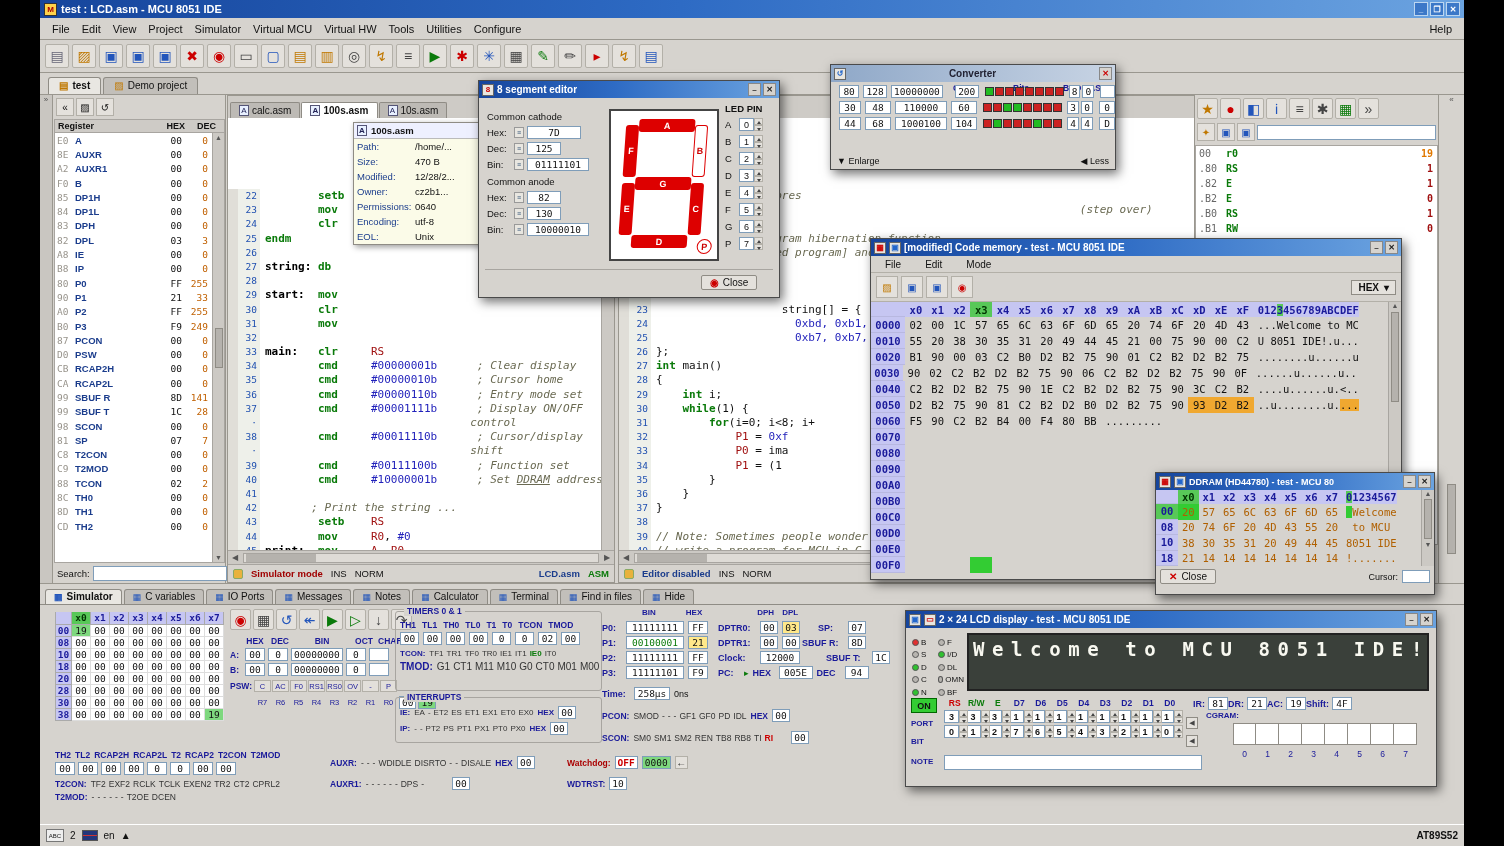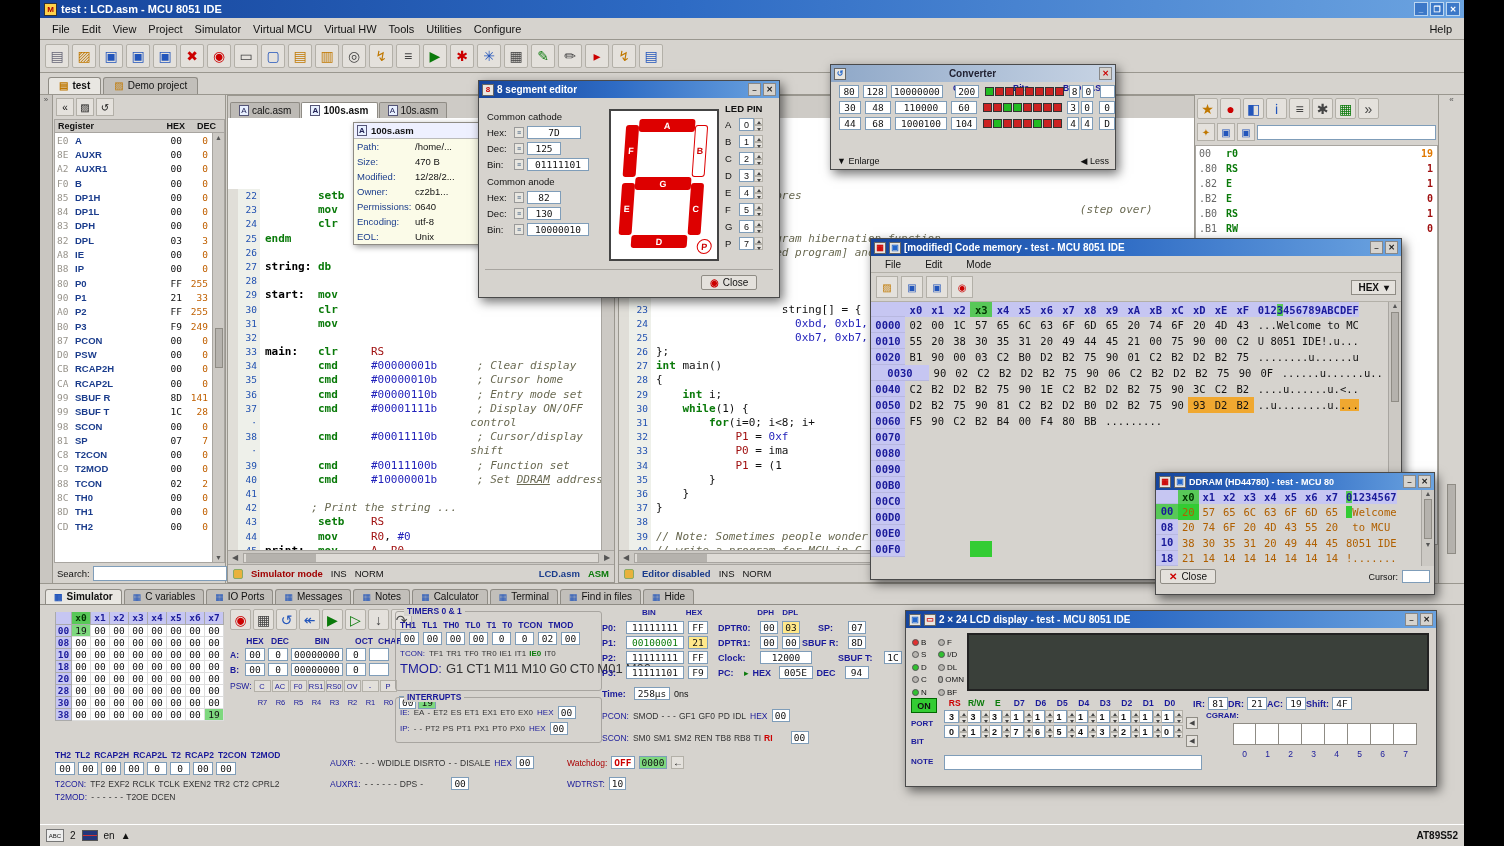--- a/index.html
+++ b/index.html
@@ -93,21 +93,21 @@
 .mgc{width:19px;background:#fff;text-align:center;border:1px solid #ddd;border-left:none;border-top:none}
 .mgh .mgl,.mgh .mgc{background:#c6c6f2;color:#1a1a9a;font-weight:bold;border-color:#aaa;height:13px}
 .mgh .mgc.hl,.mgc.hl{background:#58c858;color:#003300}
 .mgc.g{background:#7ed87e}
 .t2blk{position:absolute;left:15px;top:145px;font-size:8.5px}
 .t2h{display:flex;color:#1a1a9a;font-weight:bold}
 .t2h span{text-align:center}
 .t2v{display:flex;gap:3px;margin:2px 0 4px}
 .wbox{background:#fff;border:1px solid #7f9db9;height:13px;font-family:"DejaVu Sans Mono",monospace;font-size:9.5px;display:inline-flex;align-items:center;justify-content:center;padding:0 2px}
 .bitrow{display:flex;align-items:center;gap:4px;margin-top:3px}
-.blab{color:#1a1a9a;font-weight:normal}
+.blab{color:#1a1a9a;font-weight:bold}
 .bits{display:flex;gap:3px;color:#333}
 .bit.on{color:#0a7a0a;font-weight:bold}
 .bit.r{color:#c00;font-weight:bold}
 .simtools{position:absolute;left:190px;top:4px;display:flex;gap:2px}
 .abreg{position:absolute;left:190px;top:31px;font-size:8.5px}
 .abh{display:flex;gap:3px;color:#1a1a9a;font-weight:bold;margin-left:14px}
 .abh span{text-align:center}
 .abrow{display:flex;gap:3px;align-items:center;margin-top:2px}
 .abrow .rlab{width:12px;color:#1a1a9a;font-weight:bold}
 .pswrow{display:flex;gap:2px;margin-top:4px;align-items:center}
@@ -1204,21 +1204,21 @@
                 <span class="bit">TF1</span>
                 <span class="bit">TR1</span>
                 <span class="bit">TF0</span>
                 <span class="bit">TR0</span>
                 <span class="bit">IE1</span>
                 <span class="bit">IT1</span>
                 <span class="bit on">IE0</span>
                 <span class="bit">IT0</span>
               </span>
             </div>
-          <div class="bitrow" style="font-size:13px">
+          <div class="bitrow" style="font-size:10px">
               <span class="blab">TMOD:</span>
               <span class="bits">
                 <span class="bit">G1</span>
                 <span class="bit">CT1</span>
                 <span class="bit">M11</span>
                 <span class="bit">M10</span>
                 <span class="bit">G0</span>
                 <span class="bit">CT0</span>
                 <span class="bit">M01</span>
                 <span class="bit">M00</span>
@@ -1331,21 +1331,21 @@
               <span class="wbox" style="width:18px">00</span>
               <span class="wbox" style="width:18px">00</span>
             <span class="plab" style="width:42px;margin-left:-2px">SBUF R:</span>
               <span class="wbox" style="width:18px">8D</span>
           </div>
           <div class="prow">
             <span class="plab">P2:</span>
               <span class="wbox" style="width:58px">11111111</span>
               <span class="wbox" style="width:20px">FF</span>
             <span class="plab" style="width:38px;margin-left:6px">Clock:</span>
-              <span class="wbox" style="width:52px">12000</span>
+              <span class="wbox" style="width:40px">12000</span>
             <span class="plab" style="width:42px;margin-left:22px">SBUF T:</span>
               <span class="wbox" style="width:18px">1C</span>
           </div>
           <div class="prow">
             <span class="plab">P3:</span>
               <span class="wbox" style="width:58px">11111101</span>
               <span class="wbox" style="width:20px">F9</span>
             <span class="plab" style="width:22px;margin-left:6px">PC:</span>
               <span style="color:#0a7a0a">▸</span>
             <span class="plab" style="width:22px">HEX</span>
@@ -1788,21 +1788,21 @@
                 <span class="hcell" style="width:21.8px">01</span>
                 <span class="hcell" style="width:21.8px">C2</span>
                 <span class="hcell" style="width:21.8px">B2</span>
                 <span class="hcell" style="width:21.8px">D2</span>
                 <span class="hcell" style="width:21.8px">B2</span>
                 <span class="hcell" style="width:21.8px">75</span>
               </span>
             <span class="hascii"><span>........u......u</span></span>
           </div>
             <div class="hrow">
-            <span class="haddr" style="width:58px">0030</span>
+            <span class="haddr" style="width:32px">0030</span>
             <span style="display:flex">
                 <span class="hcell" style="width:21.8px">90</span>
                 <span class="hcell" style="width:21.8px">02</span>
                 <span class="hcell" style="width:21.8px">C2</span>
                 <span class="hcell" style="width:21.8px">B2</span>
                 <span class="hcell" style="width:21.8px">D2</span>
                 <span class="hcell" style="width:21.8px">B2</span>
                 <span class="hcell" style="width:21.8px">75</span>
                 <span class="hcell" style="width:21.8px">90</span>
                 <span class="hcell" style="width:21.8px">06</span>
@@ -1884,20 +1884,25 @@
             <span class="haddr" style="width:34px">0080</span>
             <span style="display:flex"></span>
             <span class="hascii"></span>
           </div>
             <div class="hrow">
             <span class="haddr" style="width:34px">0090</span>
             <span style="display:flex"></span>
             <span class="hascii"></span>
           </div>
             <div class="hrow">
+            <span class="haddr" style="width:34px">00A0</span>
+            <span style="display:flex"></span>
+            <span class="hascii"></span>
+          </div>
+            <div class="hrow">
             <span class="haddr" style="width:34px">00B0</span>
             <span style="display:flex"></span>
             <span class="hascii"></span>
           </div>
             <div class="hrow">
             <span class="haddr" style="width:34px">00C0</span>
             <span style="display:flex"></span>
             <span class="hascii"></span>
           </div>
             <div class="hrow">
@@ -2080,20 +2085,21 @@
             <span class="dot d-grn"></span>
             <span>N</span>
           </span>
           <span class="indc">
             <span class="dot d-off"></span>
             <span>BF</span>
           </span>
         </div>
     </div>
     <div class="lcdpanel">
+      <div class="lcdline">Welcome to MCU 8051 IDE!</div>
       <div class="lcdline"></div>
     </div>
     <div class="onbtn">ON</div>
     <div class="sigs">
 
     <div class="sigcol">
         <div class="s-red">RS</div>
         <span class="spin sigspin">
             <span class="v">3</span>
             <span class="arr">

